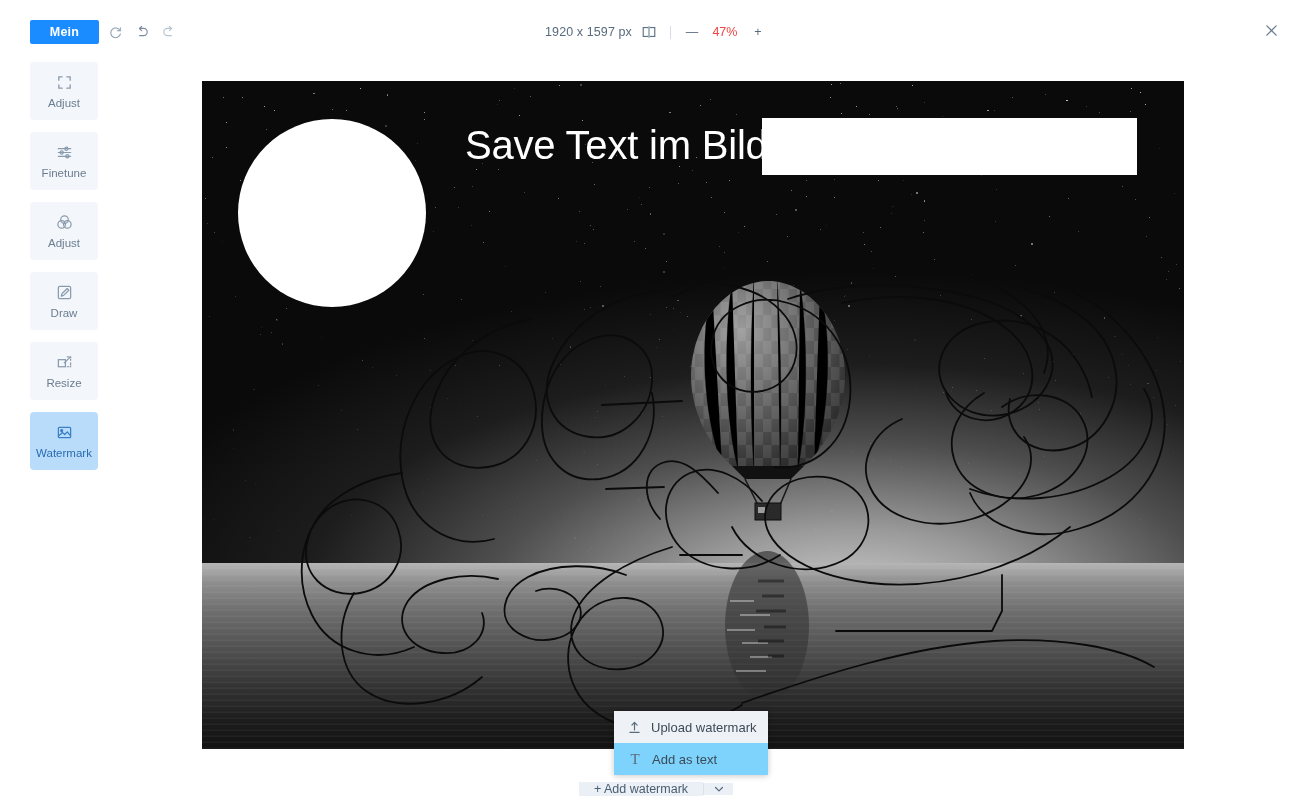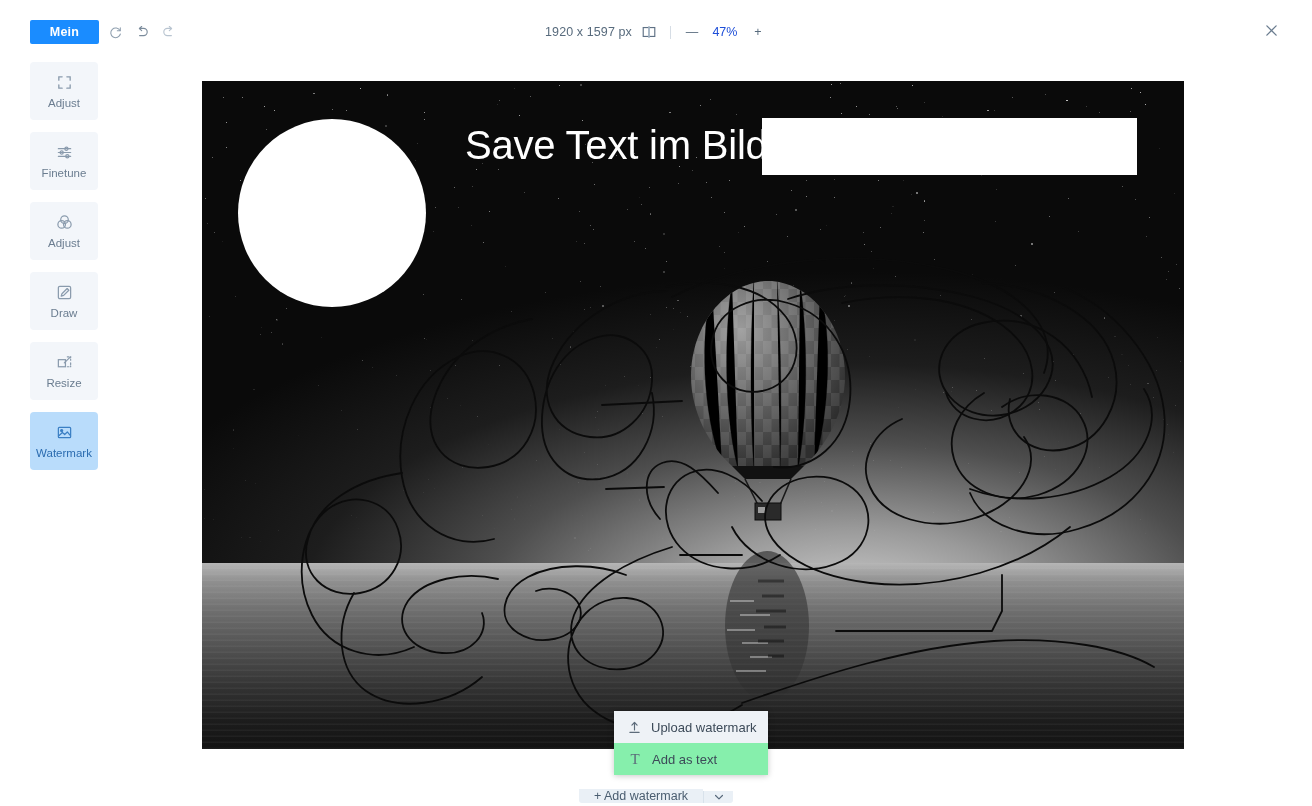--- a/index.html
+++ b/index.html
@@ -25,21 +25,21 @@
 
   .center-tools {
     position:absolute; left:0; top:20px; width:1312px; height:24px;
     display:flex; align-items:center; justify-content:center; gap:9px;
     font-size:12.5px; color:#586b7d;
   }
   .dims { color:#586b7d; font-size:12.5px; letter-spacing:.1px; white-space:nowrap; }
   .split-icon { width:17px; height:17px; display:flex; align-items:center; justify-content:center; cursor:pointer; }
   .vsep { width:1px; height:13px; background:#d6dde5; margin:0 3px; }
   .zoom-btn { width:18px; height:18px; display:flex; align-items:center; justify-content:center; cursor:pointer; color:#586b7d; }
-  .zoom-val { font-size:12.5px; color:#1d4ed8; min-width:30px; text-align:center; }
+  .zoom-val { font-size:12.5px; color:#ef4444; min-width:30px; text-align:center; }
 
   .close-btn {
     position:absolute; right:32px; top:21px; width:18px; height:18px;
     display:flex; align-items:center; justify-content:center; cursor:pointer;
   }
 
   
   .sidebar { position:absolute; left:30px; top:62px; width:68px; }
   .side-item {
     width:68px; height:58px; border-radius:4px; margin-bottom:12px;
@@ -89,36 +89,36 @@
     font-size:40px; font-weight:400; letter-spacing:-0.2px; white-space:nowrap;
   }
   .scribble { position:absolute; left:0; top:0; width:982px; height:668px; }
 
   
   .bottom-bar {
     position:absolute; left:0; top:772px; width:1312px; height:34px;
     display:flex; align-items:center; justify-content:center;
   }
   .addwm {
-    display:flex; align-items:flex-end; height:27px; border-radius:3px; overflow:hidden;
+    display:flex; align-items:center; height:27px; border-radius:3px; overflow:hidden;
   }
   .addwm-main {
     background:#eaf0f6; color:#4a5d70; font-size:12.5px;
     padding:0 15px; display:flex; align-items:center; cursor:pointer;
     font-family:"Liberation Sans", sans-serif; border:none; white-space:nowrap;
   }
   .addwm-arrow {
     background:#eaf0f6; width:30px; display:flex; align-items:center; justify-content:center;
     cursor:pointer; border-left:1px solid #d8e2eb;
   }
 
   
   .menu {
     position:absolute; left:614px; top:711px; width:154px;
-    background:#86efac; box-shadow:0 1px 6px rgba(0,0,0,.22);
+    background:#7dd3fc; box-shadow:0 1px 6px rgba(0,0,0,.22);
     z-index:40;
   }
   .menu-item {
     height:32px; display:flex; align-items:center; gap:10px;
     padding:0 14px; font-size:13px; color:#3c4a58; cursor:pointer;
     font-family:"Liberation Sans", sans-serif; white-space:nowrap;
   }
   .menu-item.hover { background:#eef2f6; }
   .menu-ico { width:14px; display:flex; align-items:center; justify-content:center; color:#5c6b7a; }
   .menu-ico.t { font-family:"Liberation Serif", serif; font-size:15px; }

